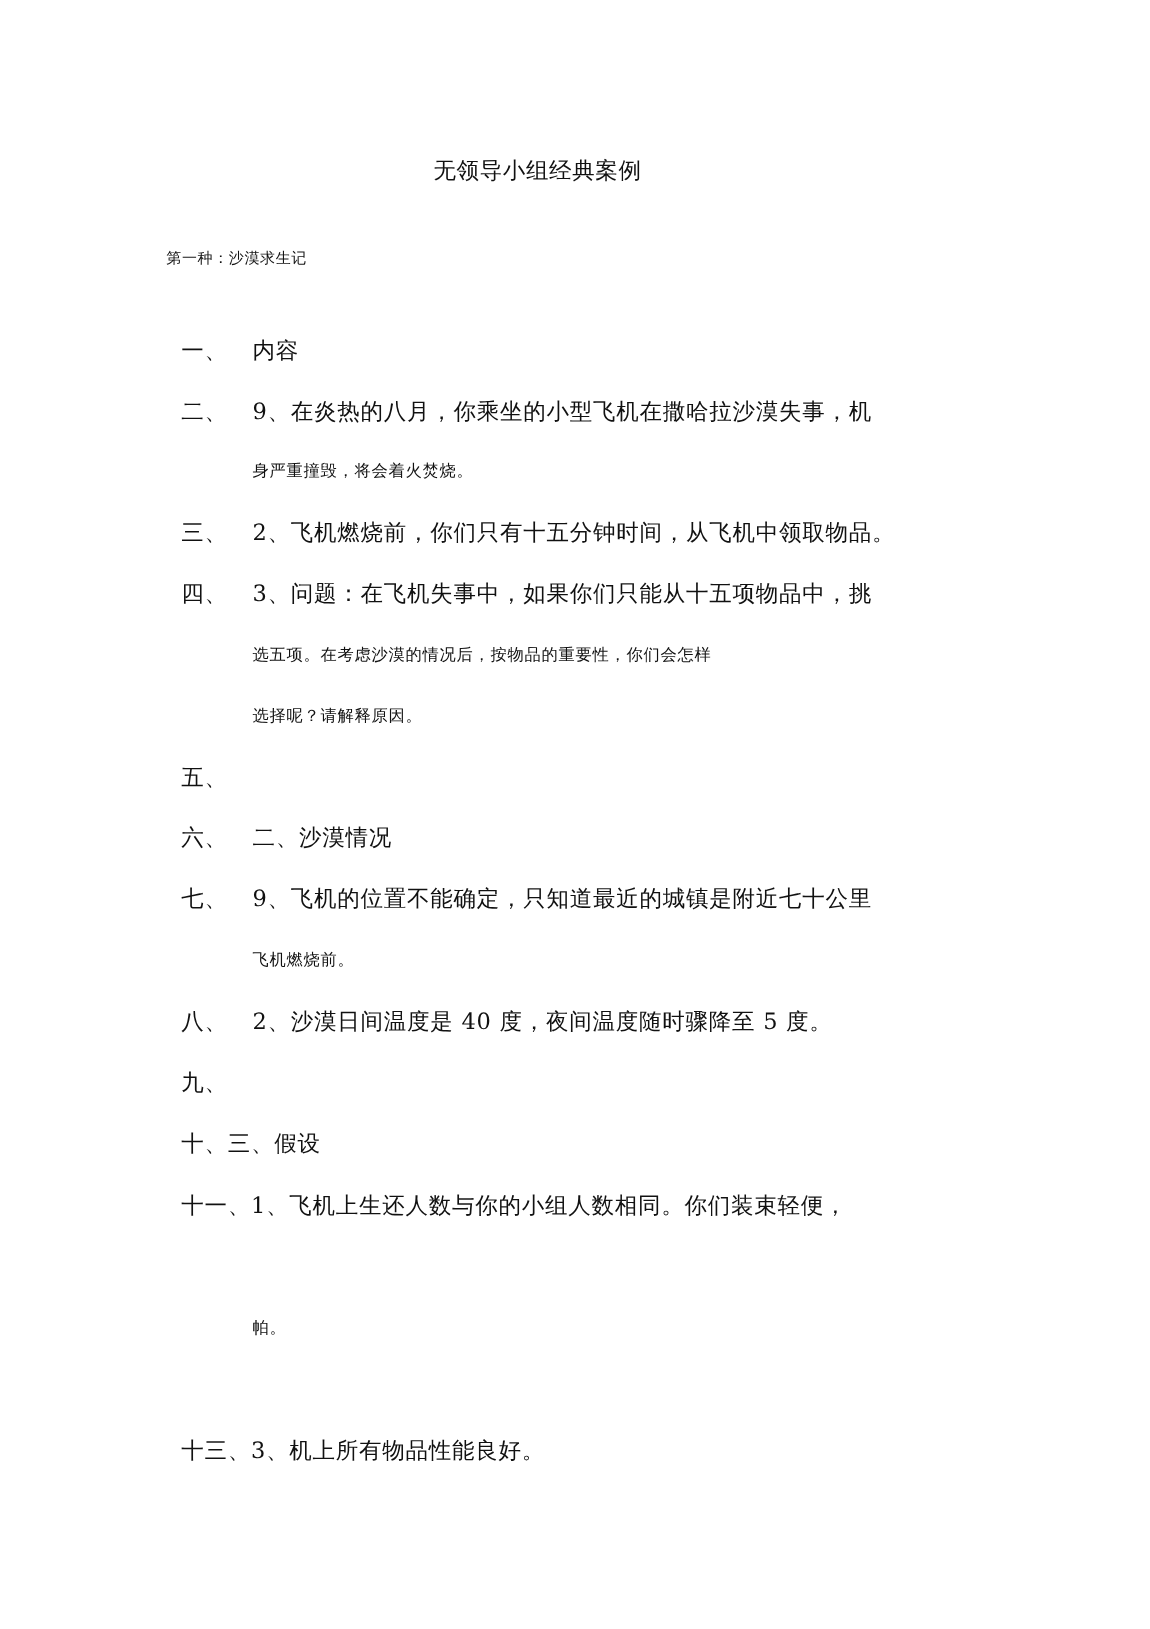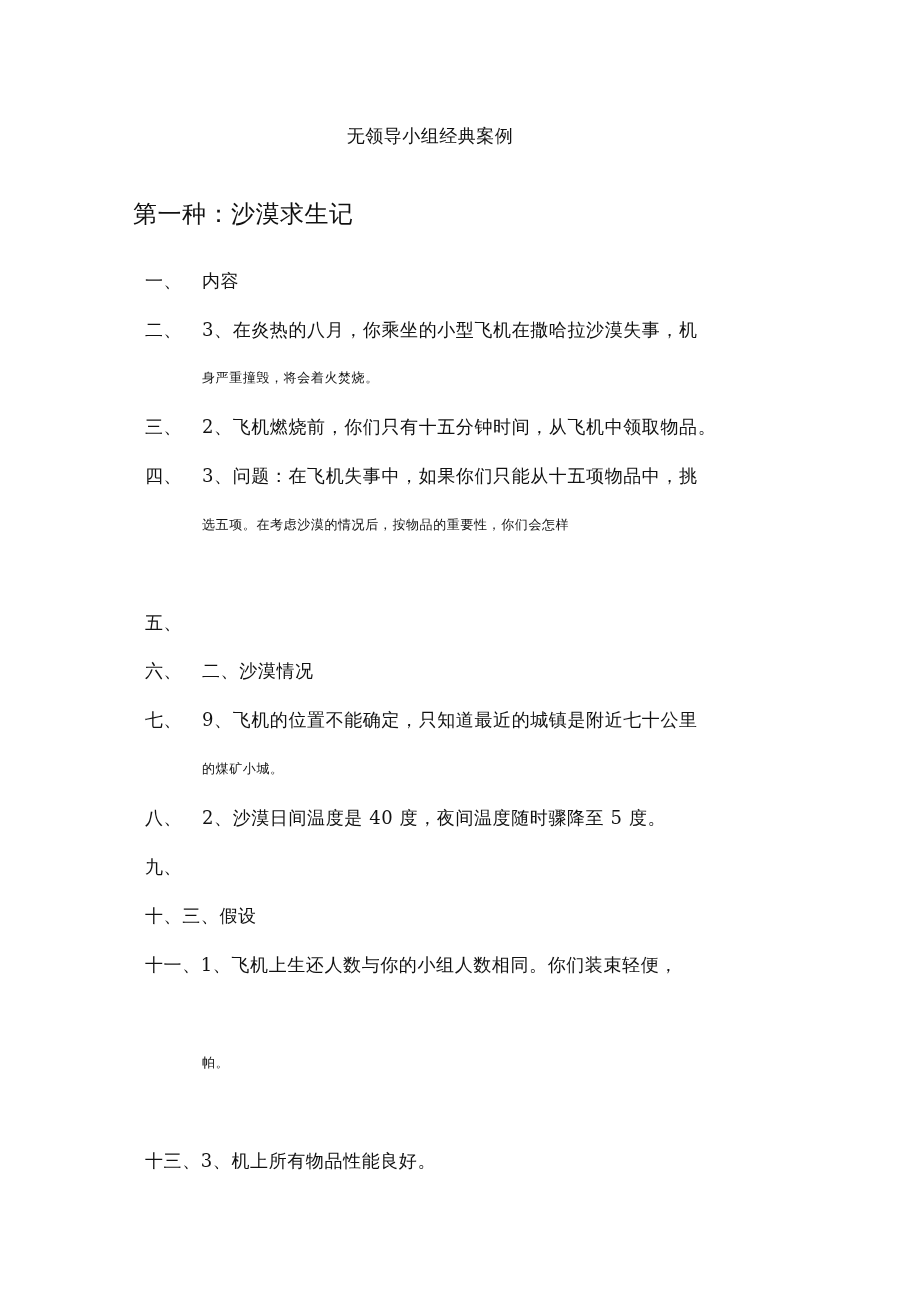--- a/index.html
+++ b/index.html
@@ -7,21 +7,21 @@
       width: 920px; height: 1303px; position: relative; overflow: hidden;
       font-family: "DejaVu Serif", "Liberation Serif", serif;
       color: #111111;
     }
     .page { position: absolute; left: 0; top: 0; width: 920px; height: 1303px; background: #fff; padding-left: 37px; }
     .title {
       position: absolute; top: 124px; left: 0; width: 860px; text-align: center;
       font-size: 18px; letter-spacing: 0.5px; padding-left: 0;
     }
     .heading {
-      position: absolute; top: 198px; left: 133px; font-size: 24px; letter-spacing: 0.5px;
+      position: absolute; top: 198px; left: 133px; font-size: 12px; letter-spacing: 0.5px;
     }
     .line {
       position: absolute; left: 145px; font-size: 18px; height: 26px; line-height: 26px;
       white-space: nowrap; letter-spacing: 0.6px;
     }
     .line .marker { display: inline-block; }
     .line .text { position: absolute; left: 57px; top: 0; }
     .line.tight .text { position: static; }
     .cont {
       position: absolute; left: 202px; font-size: 13px; height: 26px; line-height: 26px;
@@ -35,49 +35,50 @@
   <div class="title">无领导小组经典案例</div>
   <div class="heading">第一种：沙漠求生记</div>
 
   <div class="line" style="top:268px;">
     <span class="marker">一、</span>
     <span class="text">内容</span>
   </div>
 
   <div class="line" style="top:317px;">
     <span class="marker">二、</span>
-    <span class="text">3、在炎热的八月，你乘坐的小型飞机在撒哈拉沙漠失事，机</span>
+    <span class="text">9、在炎热的八月，你乘坐的小型飞机在撒哈拉沙漠失事，机</span>
   </div>
   <div class="cont" style="top:365px;">身严重撞毁，将会着火焚烧。</div>
 
   <div class="line" style="top:414px;">
     <span class="marker">三、</span>
     <span class="text">2、飞机燃烧前，你们只有十五分钟时间，从飞机中领取物品。</span>
   </div>
 
   <div class="line" style="top:463px;">
     <span class="marker">四、</span>
     <span class="text">3、问题：在飞机失事中，如果你们只能从十五项物品中，挑</span>
   </div>
   <div class="cont" style="top:512px;">选五项。在考虑沙漠的情况后，按物品的重要性，你们会怎样</div>
+  <div class="cont" style="top:561px;">选择呢？请解释原因。</div>
 
   <div class="line" style="top:610px;">
     <span class="marker">五、</span>
   </div>
 
   <div class="line" style="top:658px;">
     <span class="marker">六、</span>
     <span class="text">二、沙漠情况</span>
   </div>
 
   <div class="line" style="top:707px;">
     <span class="marker">七、</span>
     <span class="text">9、飞机的位置不能确定，只知道最近的城镇是附近七十公里</span>
   </div>
-  <div class="cont" style="top:756px;">的煤矿小城。</div>
+  <div class="cont" style="top:756px;">飞机燃烧前。</div>
 
   <div class="line" style="top:805px;">
     <span class="marker">八、</span>
     <span class="text">2、沙漠日间温度是 40 度，夜间温度随时骤降至 5 度。</span>
   </div>
 
   <div class="line" style="top:854px;">
     <span class="marker">九、</span>
   </div>
 

